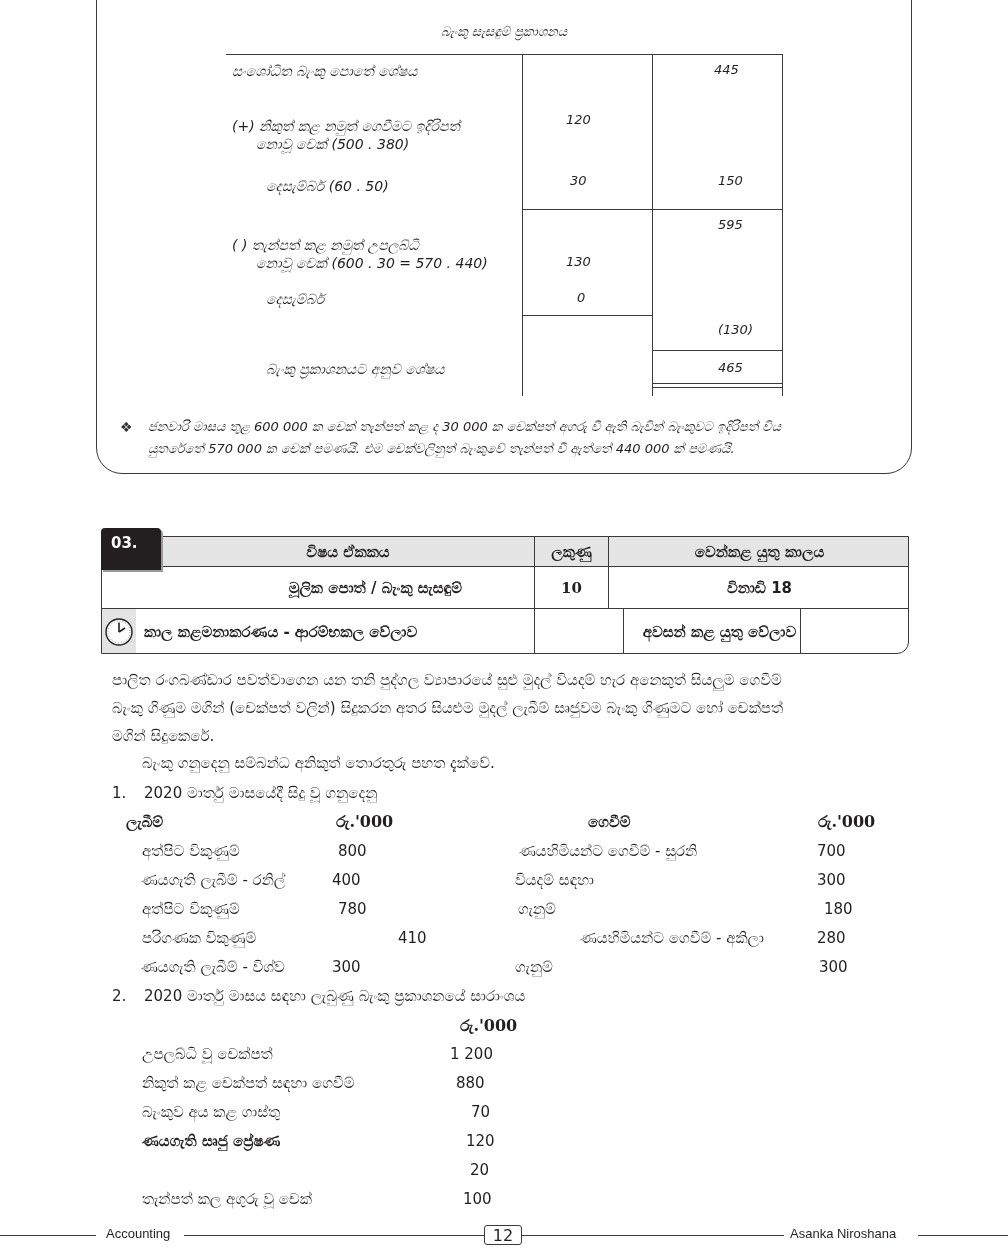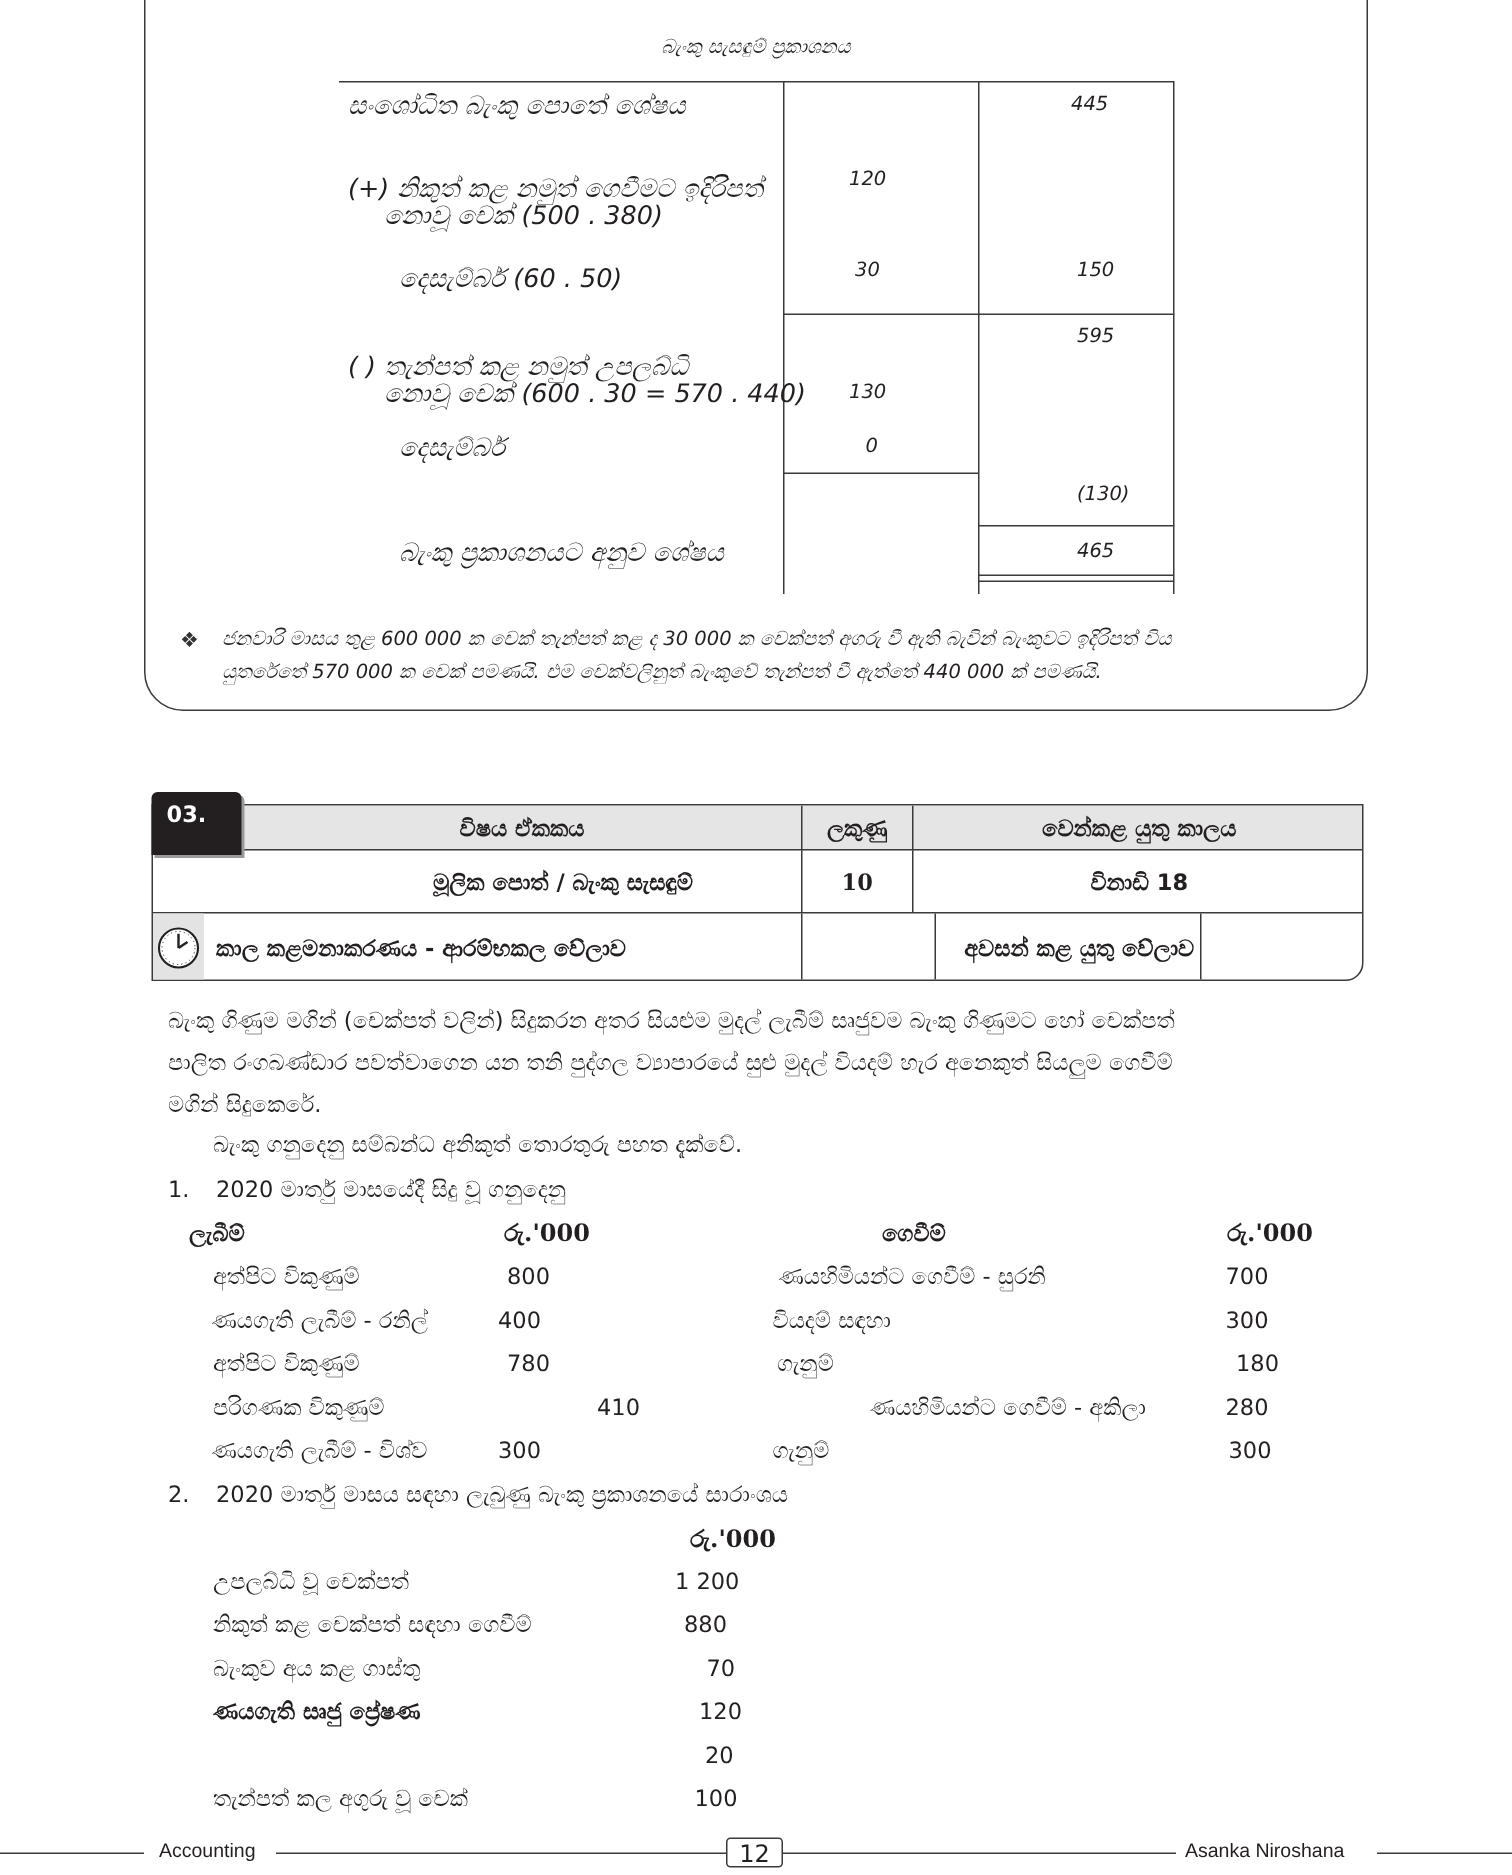--- a/index.html
+++ b/index.html
@@ -6,21 +6,21 @@
   body { width: 1008px; height: 1250px; position: relative; overflow: hidden;
          font-family: "DejaVu Sans", sans-serif; color: #231f20; }
   .abs { position: absolute; }
 
   
   #answer-box { left: 96px; top: -14px; width: 816px; height: 488px; border: 1.5px solid #3a3a3a;
                 border-radius: 0 0 26px 26px; box-sizing: border-box; }
   .stmt-title { left: 0; width: 1008px; top: 24px; text-align: center; font-size: 13px; font-style: italic; }
   .hline { position: absolute; height: 0; border-top: 1.5px solid #3a3a3a; }
   .vline { position: absolute; width: 0; border-left: 1.5px solid #3a3a3a; }
-  .stmt-text { position: absolute; font-size: 17px; font-style: italic; line-height: 19px; white-space: nowrap; }
+  .stmt-text { position: absolute; font-size: 14px; font-style: italic; line-height: 19px; white-space: nowrap; }
   .stmt-num { position: absolute; font-size: 13px; font-style: italic; white-space: nowrap; }
   .note { left: 120px; top: 416px; font-size: 13px; font-style: italic; line-height: 22px; width: 770px; }
   .note .bullet { position: absolute; left: 0; top: 0; font-size: 14px; color: #333; }
   .note .txt { margin-left: 28px; display: block; }
 
   
   #qhead { left: 101px; top: 536px; width: 664px; height: 118px; }
   .qnum { position: absolute; left: 0; top: -8px; width: 60px; height: 42px; background: #231f20; color: #fff;
           font-weight: bold; font-size: 15px; border-radius: 4px 4px 0 0; box-shadow: 2px 2px 0 #9a9a9a;
           padding: 6px 0 0 10px; box-sizing: border-box; z-index: 2; }
@@ -120,22 +120,22 @@
       </div>
       <div class="qcell bold" style="left:38px; width:394px; justify-content:flex-start; padding-left:4px;">කාල කළමනාකරණය - ආරම්භකල වේලාව</div>
       <div class="qcell b" style="left:432px; width:74px;"></div>
       <div class="qcell b bold" style="left:521px; width:192px;">අවසන් කළ යුතු වේලාව</div>
       <div class="qcell b" style="left:698px; width:110px;"></div>
     </div>
   </div>
 </div>
 
 <div class="para" style="left:112px; top:666px;">
+  <div>පාලිත රංගබණ්ඩාර පවත්වාගෙන යන තනි පුද්ගල ව්‍යාපාරයේ සුළු මුදල් වියදම් හැර අනෙකුත් සියලුම ගෙවීම්</div>
   <div>බැංකු ගිණුම මගින් (චෙක්පත් වලින්) සිදුකරන අතර සියළුම මුදල් ලැබීම් සෘජුවම බැංකු ගිණුමට හෝ චෙක්පත්</div>
-  <div>පාලිත රංගබණ්ඩාර පවත්වාගෙන යන තනි පුද්ගල ව්‍යාපාරයේ සුළු මුදල් වියදම් හැර අනෙකුත් සියලුම ගෙවීම්</div>
   <div>මගින් සිදුකෙරේ.</div>
 </div>
 <div class="row-line" style="left:142px; top:754px;">බැංකු ගනුදෙනු සම්බන්ධ අනිකුත් තොරතුරු පහත දැක්වේ.</div>
 
 <div class="row-line" style="left:112px; top:784px;">1.</div>
 <div class="row-line" style="left:144px; top:784px;">2020 මාර්තු මාසයේදී සිදු වූ ගනුදෙනු</div>
 
 <div>
   <div class="row-line bold" style="left:126px; top:813px;">ලැබීම්</div>
   <div class="row-line h-bold" style="left:336px; top:812px; font-family:'DejaVu Serif', serif;">රු.'000</div>

